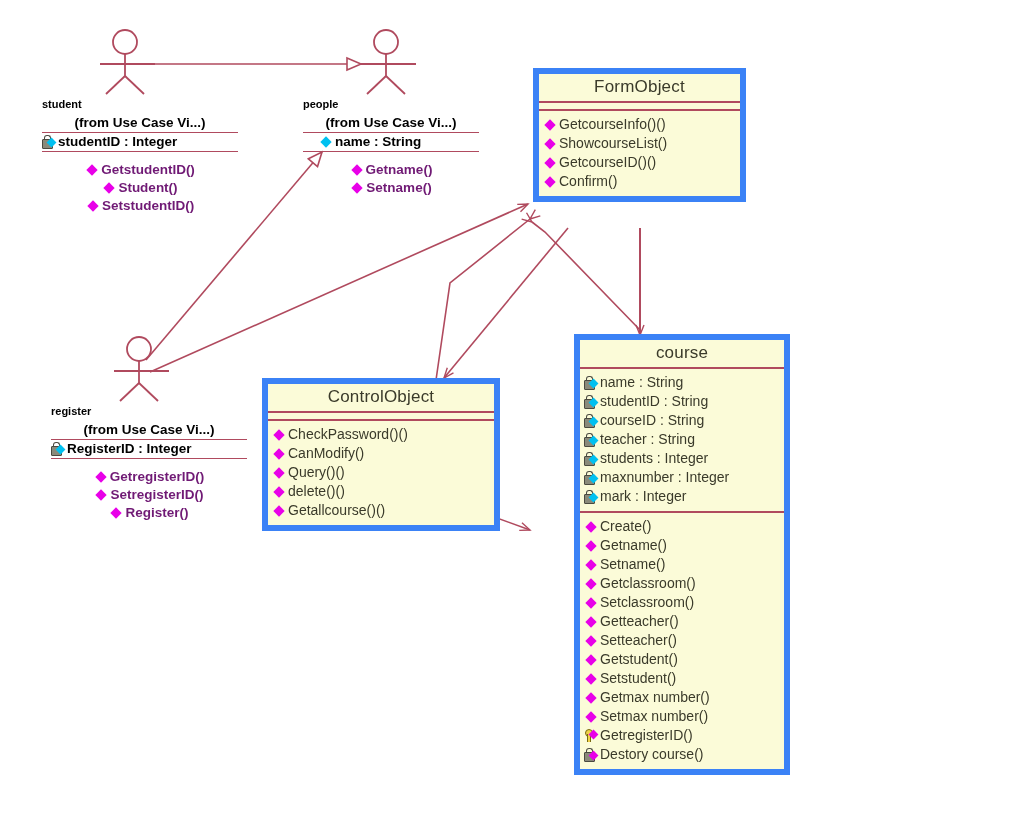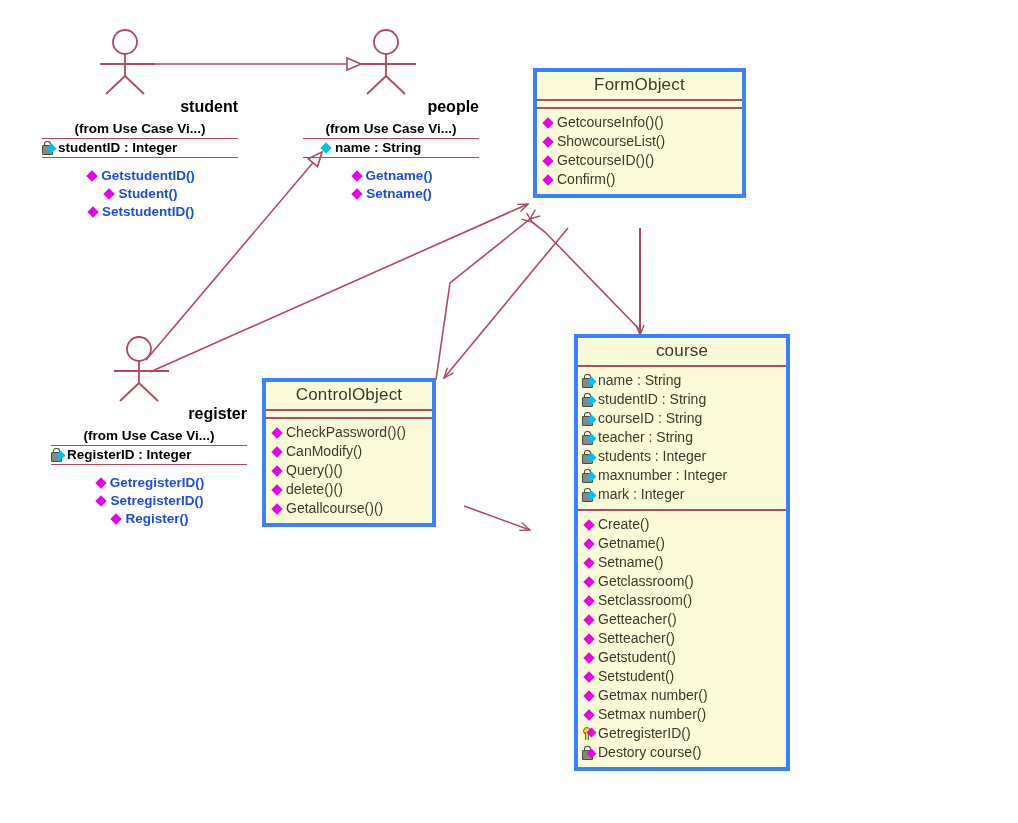--- a/index.html
+++ b/index.html
@@ -22,21 +22,21 @@
     left: 0; top: 0;
     width: 1018px;
     height: 823px;
     pointer-events: none;
   }
 
   
   .uml-class {
     position: absolute;
     background: #fbfbd8;
-    border: 4px solid #3b82f6;
+    border: 6px solid #3b82f6;
     box-sizing: border-box;
     z-index: 5;
   }
   .uml-title {
     text-align: center;
     font-size: 17px;
     color: #3a3a2a;
     padding: 3px 4px 4px 4px;
     border-bottom: 2px solid #b04a5e;
     letter-spacing: .2px;
@@ -118,23 +118,23 @@
   
   .actor {
     position: absolute;
     z-index: 4;
   }
   .actor-figure {
     position: relative;
     height: 68px;
   }
   .actor-name {
-    text-align: right;
+    text-align: left;
     font-weight: bold;
-    font-size: 16px;
+    font-size: 11px;
     color: #000;
     margin-top: 2px;
   }
   .actor-stereo {
     text-align: center;
     font-weight: bold;
     font-size: 13.5px;
     color: #000;
     margin-top: 5px;
   }
@@ -154,21 +154,21 @@
   }
   .actor-ops {
     padding-top: 8px;
   }
   .actor-op {
     display: flex;
     align-items: center;
     justify-content: center;
     font-weight: bold;
     font-size: 13.5px;
-    color: #1d4ed8;
+    color: #701a75;
     line-height: 18px;
     white-space: nowrap;
   }
 </style>
 </head>
 <body>
 
 <div id="canvas">
 
   <svg id="edges" viewBox="0 0 1018 823" xmlns="http://www.w3.org/2000/svg">
@@ -362,21 +362,21 @@
       </div>
       <div class="uml-row">
         <span class="vis">
             <span class="dia magenta"></span>
           </span>
         <span>Confirm()</span>
       </div>
     </div>
   </div>
 
-  <div class="uml-class" style="left:262px; top:378px; width:174px;">
+  <div class="uml-class" style="left:262px; top:378px; width:238px;">
     <div class="uml-title">ControlObject</div>
     <div class="uml-compartment empty"></div>
     <div class="uml-compartment">
       <div class="uml-row">
         <span class="vis">
             <span class="dia magenta"></span>
           </span>
         <span>CheckPassword()()</span>
       </div>
       <div class="uml-row">

